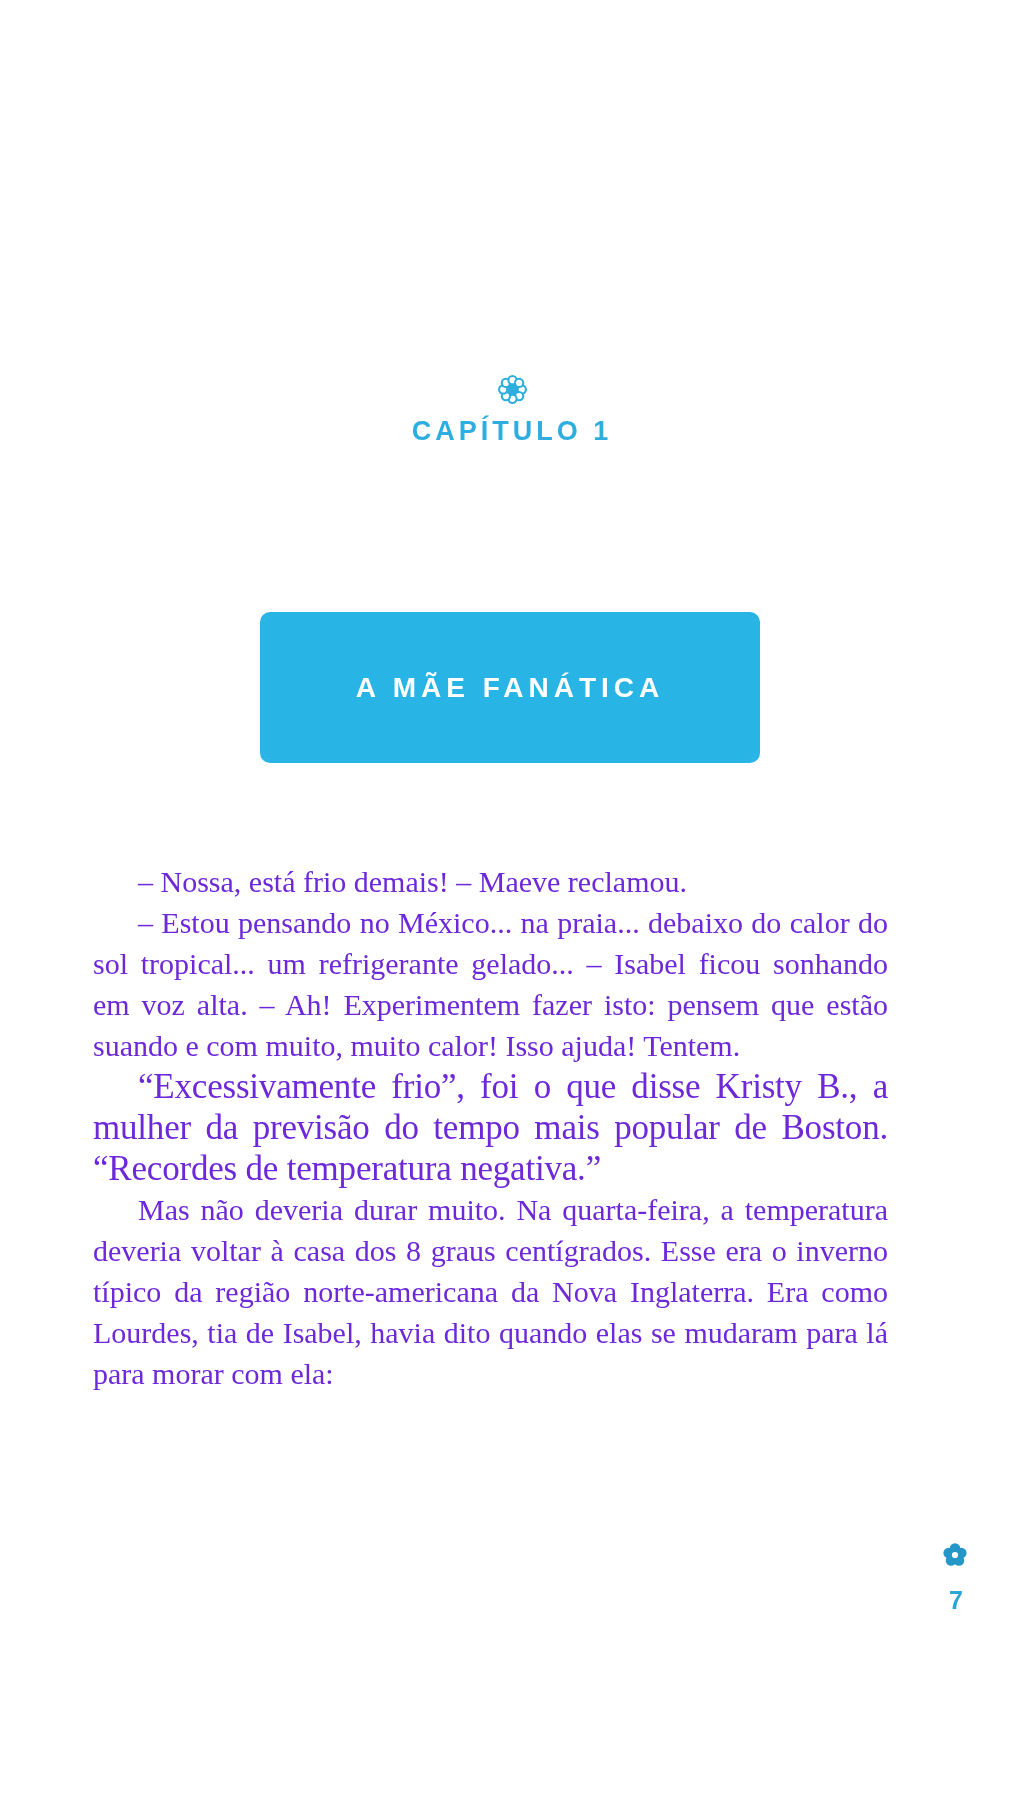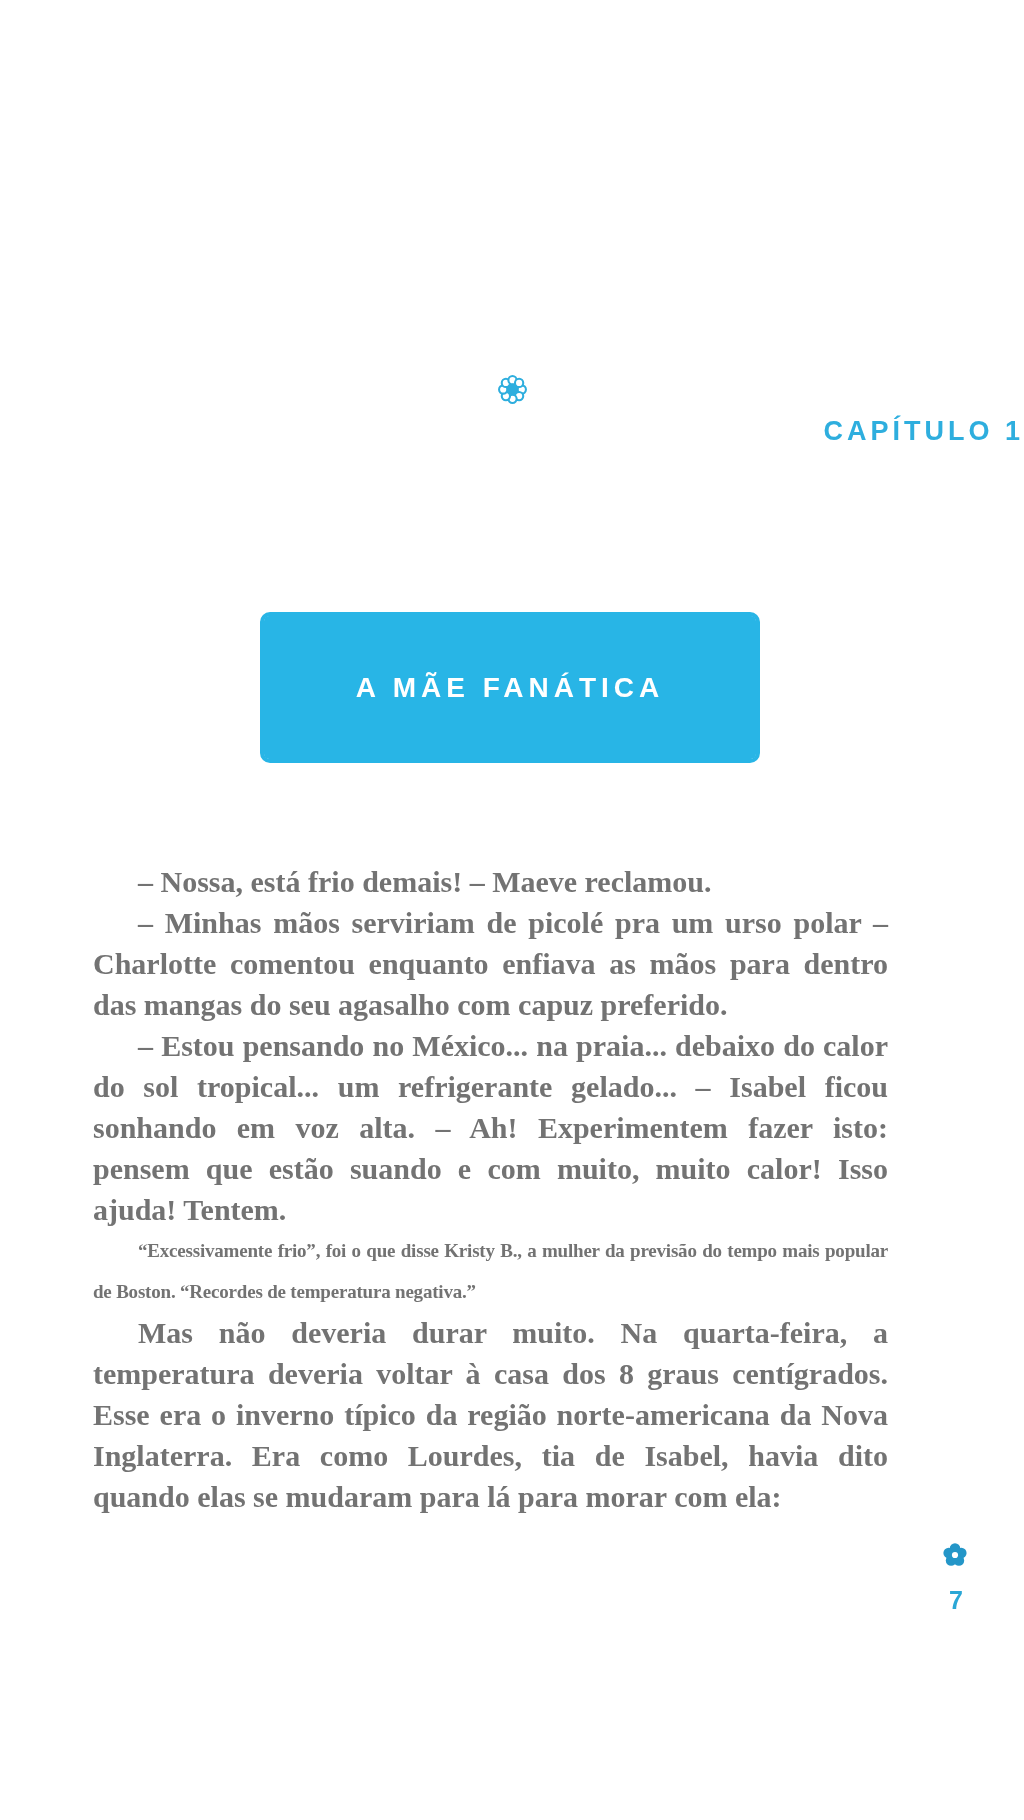--- a/index.html
+++ b/index.html
@@ -21,21 +21,21 @@
     left: 0;
     width: 100%;
     text-align: center;
     line-height: 0;
   }
   .chapter-label {
     position: absolute;
     top: 416px;
     left: 0;
     width: 100%;
-    text-align: right;
+    text-align: center;
     font-family: "Liberation Sans", sans-serif;
     font-weight: bold;
     font-size: 27px;
     letter-spacing: 4px;
     color: #2eaede;
   }
   .title-box {
     position: absolute;
     left: 260px;
     top: 612px;
@@ -62,30 +62,29 @@
     letter-spacing: 5px;
     color: #ffffff;
   }
   .body-text {
     position: absolute;
     left: 93px;
     top: 861px;
     width: 795px;
     font-size: 30px;
     line-height: 41px;
-    color: #737373;
+    color: #6d28d9;
     text-align: justify;
-    font-weight: bold;
   }
   .body-text p {
     margin: 0;
     text-indent: 45px;
   }
   .body-text p.tight {
-    font-size: 19px;
+    font-size: 35px;
     letter-spacing: -0.2px;
   }
   .footer-ornament {
     position: absolute;
     left: 941px;
     top: 1541px;
     width: 28px;
     height: 28px;
     line-height: 0;
   }
@@ -127,21 +126,20 @@
   <div class="chapter-label">CAPÍTULO 1</div>
 
   <div class="title-box">
     <div class="title-box-inner">
       <span class="title-text">A MÃE FANÁTICA</span>
     </div>
   </div>
 
   <div class="body-text">
     <p>– Nossa, está frio demais! – Maeve reclamou.</p>
-    <p>– Minhas mãos serviriam de picolé pra um urso polar – Charlotte comentou enquanto enfiava as mãos para dentro das mangas do seu agasalho com capuz preferido.</p>
     <p>– Estou pensando no México... na praia... debaixo do calor do sol tropical... um refrigerante gelado... – Isabel ficou sonhando em voz alta. – Ah! Experimentem fazer isto: pensem que estão suando e com muito, muito calor! Isso ajuda! Tentem.</p>
     <p class="tight">“Excessivamente frio”, foi o que disse Kristy B., a mulher da previsão do tempo mais popular de Boston. “Recordes de temperatura negativa.”</p>
     <p>Mas não deveria durar muito. Na quarta-feira, a temperatura deveria voltar à casa dos 8 graus centígrados. Esse era o inverno típico da região norte-americana da Nova Inglaterra. Era como Lourdes, tia de Isabel, havia dito quando elas se mudaram para lá para morar com ela:</p>
   </div>
 
   <div class="footer-ornament">
     <svg width="28" height="28" viewBox="0 0 28 28">
       <g fill="#2496c8">
         <circle cx="14" cy="7.6" r="5.3"></circle>
         <circle cx="20.3" cy="12.1" r="5.3"></circle>

